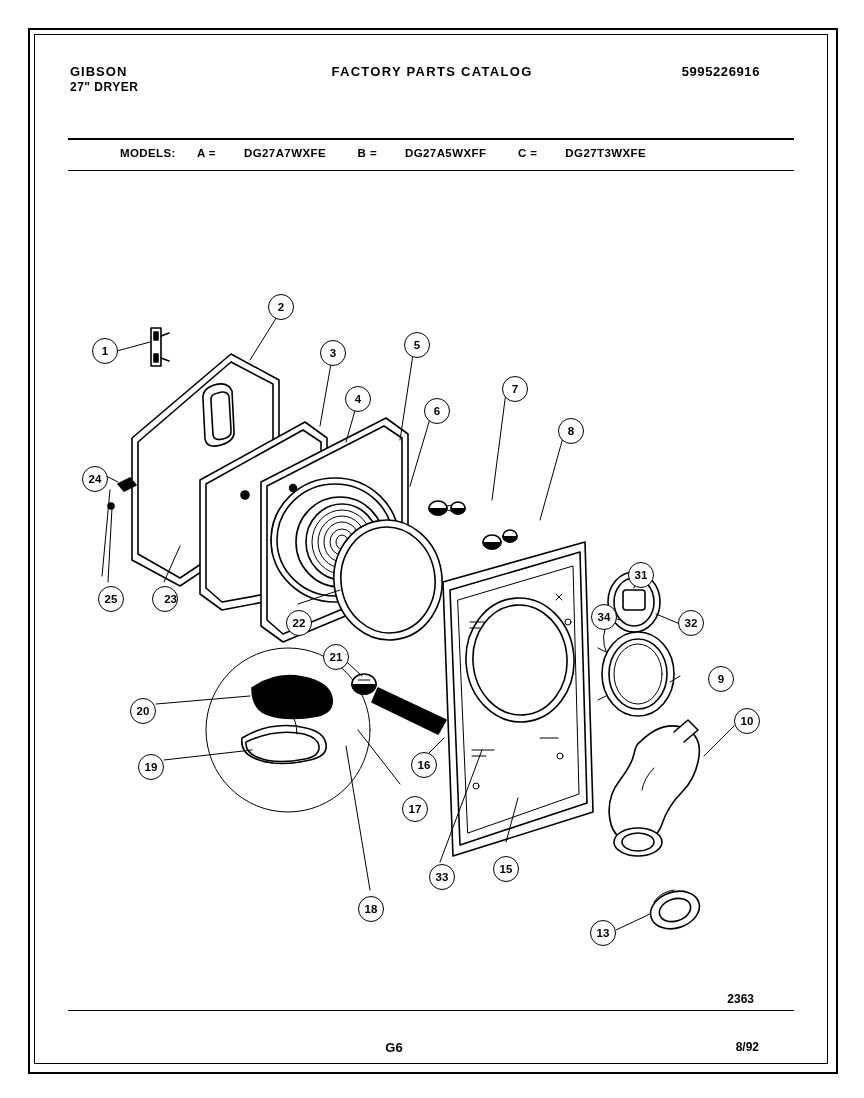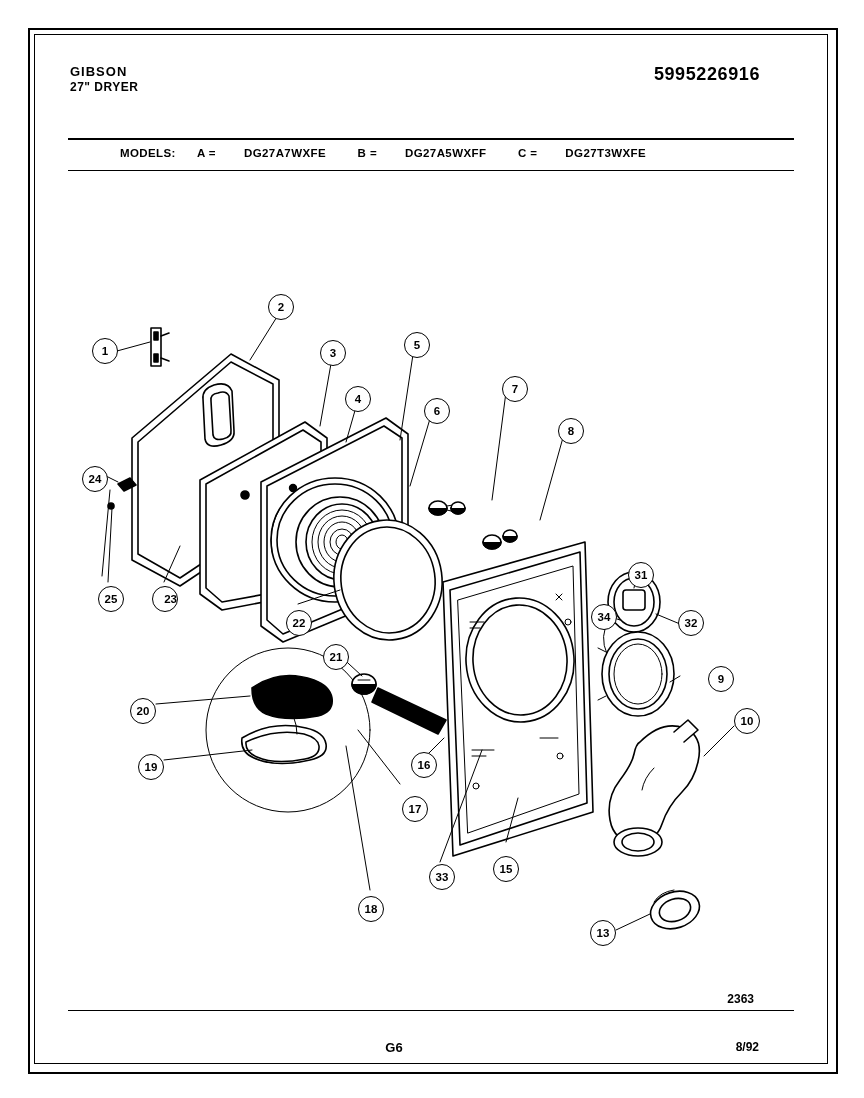--- a/index.html
+++ b/index.html
@@ -56,21 +56,21 @@
     left: 0; top: 64px;
     width: 864px;
     text-align: center;
     font-size: 13px;
     font-weight: bold;
     letter-spacing: 1.3px;
   }
   .part-number {
     position: absolute;
     right: 104px; top: 64px;
-    font-size: 18px;
+    font-size: 13px;
     font-weight: bold;
     letter-spacing: 0.6px;
   }
   .rule-top {
     position: absolute;
     left: 68px; top: 138px;
     width: 726px;
     height: 2px;
     background: #000;
   }
@@ -150,20 +150,21 @@
 </head>
 <body>
 
 <div class="page">
 
   <div class="border-outer"></div>
   <div class="border-inner"></div>
 
   <div class="brand">GIBSON</div>
   <div class="brand-sub">27" DRYER</div>
+  <div class="catalog-title">FACTORY PARTS CATALOG</div>
   <div class="part-number">5995226916</div>
 
   <div class="rule-top"></div>
   <div class="models-row">
     <span class="lbl">MODELS:</span>
     <span class="m">A =</span><span class="m">DG27A7WXFE</span>
     <span class="m">B =</span><span class="m">DG27A5WXFF</span>
     <span class="m">C =</span><span class="m">DG27T3WXFE</span>
   </div>
   <div class="rule-bottom-models"></div>

